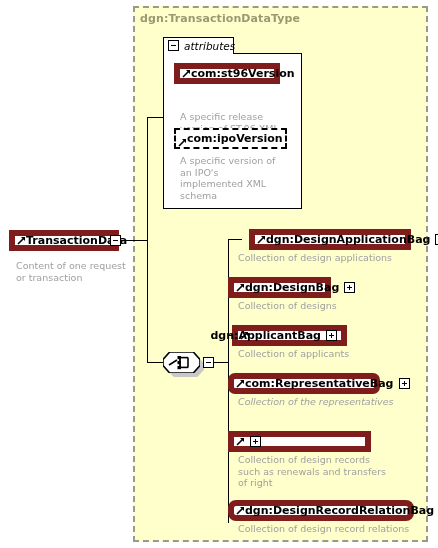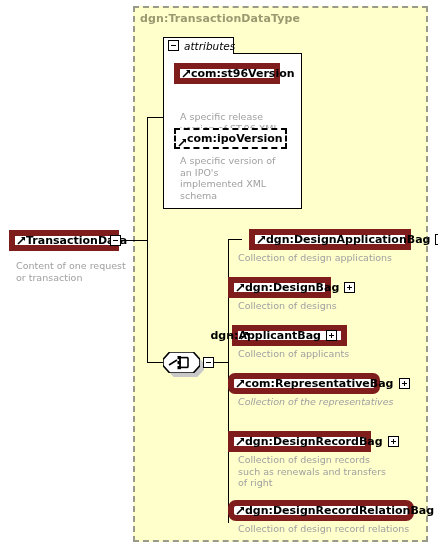--- a/index.html
+++ b/index.html
@@ -262,21 +262,20 @@
 
 <div class="line h" style="left:228px;top:441px;width:14px;"></div>
 <div style="position: absolute; background: rgb(200, 200, 200); z-index: -1; left: 232px; top: 435px; width: 143px; height: 21px;"></div>
 <div class="node" style="left:228px;top:431px;width:143px;">
   <span class="refarrow">
       <svg width="9" height="9" viewBox="0 0 9 9">
         <path d="M1,8 L7,2" stroke="#000" stroke-width="1.6" fill="none"></path>
         <path d="M8,1 L8,5 L4,1 Z" fill="#000"></path>
       </svg>
     </span>
-  <span>dgn:DesignRecordBag</span>
   <span class="toggle">
       <i class="h"></i>
       <i class="v"></i>
     </span>
 </div>
 <div class="doc" style="left:238px;top:454px;width:190px;">Collection of design records
 such as renewals and transfers
 of right</div>
 
 <div class="line h" style="left:228px;top:510px;width:14px;"></div>

